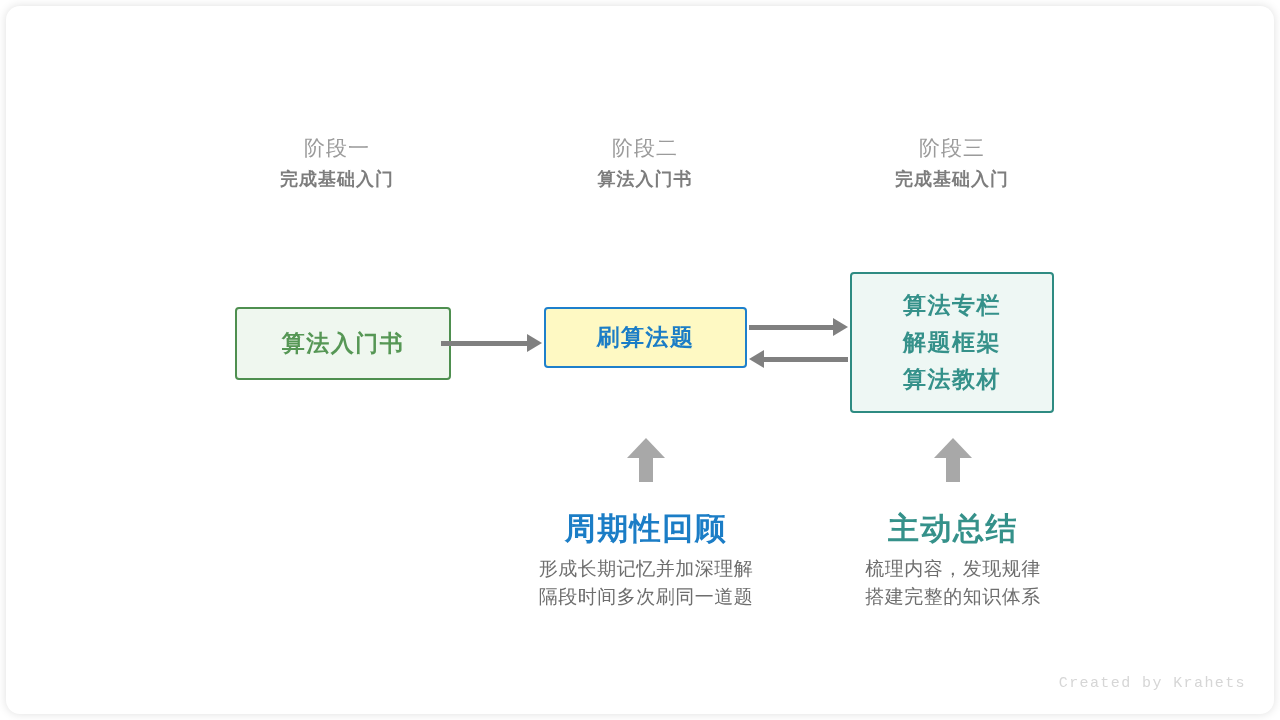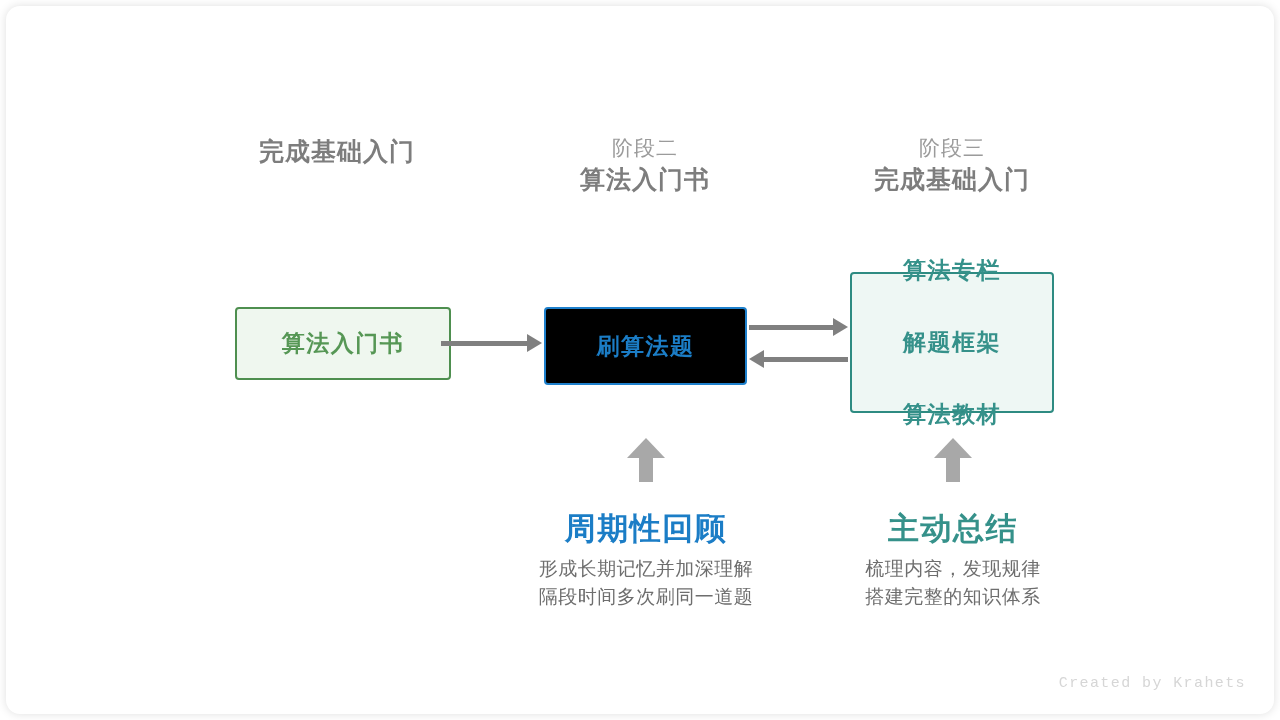--- a/index.html
+++ b/index.html
@@ -34,63 +34,62 @@
     width: 260px;
   }
   .stage-sub {
     font-size: 21px;
     color: #9b9b9b;
     line-height: 28px;
     letter-spacing: 1px;
     white-space: nowrap;
   }
   .stage-title {
-    font-size: 25px;
+    font-size: 18px;
     font-weight: bold;
     color: #7d7d7d;
     line-height: 34px;
     letter-spacing: 1px;
     white-space: nowrap;
   }
 
   #stage-head-1 { left: 201px; top: 128px; }
   #stage-head-2 { left: 509px; top: 128px; }
   #stage-head-3 { left: 816px; top: 128px; }
 
   
   .node {
     position: absolute;
     box-sizing: border-box;
     border-radius: 4px;
     display: flex;
     flex-direction: column;
     align-items: center;
     justify-content: center;
-    gap: 35px;
   }
   .node-line {
     font-size: 23px;
     font-weight: bold;
     letter-spacing: 1.5px;
     line-height: 37px;
     white-space: nowrap;
   }
 
   #node-book {
     left: 229px; top: 301px;
     width: 216px; height: 73px;
     background: #eff7ef;
     border: 2px solid #4e8f4f;
   }
   #node-book .node-line { color: #569755; }
 
   #node-practice {
     left: 538px; top: 301px;
-    width: 203px; height: 78px;
-    background: #000000;
+    width: 203px; height: 61px;
+    background: #fef9c3;
     border: 2px solid #1e80cc;
     text-align: right;
   }
   #node-practice .node-line { color: #1b7dc6; }
 
   #node-resources {
     left: 844px; top: 266px;
     width: 204px; height: 141px;
     background: #eef7f4;
     border: 2px solid #2e8b82;
@@ -187,20 +186,21 @@
     white-space: nowrap;
     margin-top: 28px;
   }
 </style>
 </head>
 <body>
 
 <div id="canvas">
 
   <div class="stage-head" id="stage-head-1">
+    <div class="stage-sub">阶段一</div>
     <div class="stage-title">完成基础入门</div>
   </div>
   <div class="stage-head" id="stage-head-2">
     <div class="stage-sub">阶段二</div>
     <div class="stage-title">算法入门书</div>
   </div>
   <div class="stage-head" id="stage-head-3">
     <div class="stage-sub">阶段三</div>
     <div class="stage-title">完成基础入门</div>
   </div>

